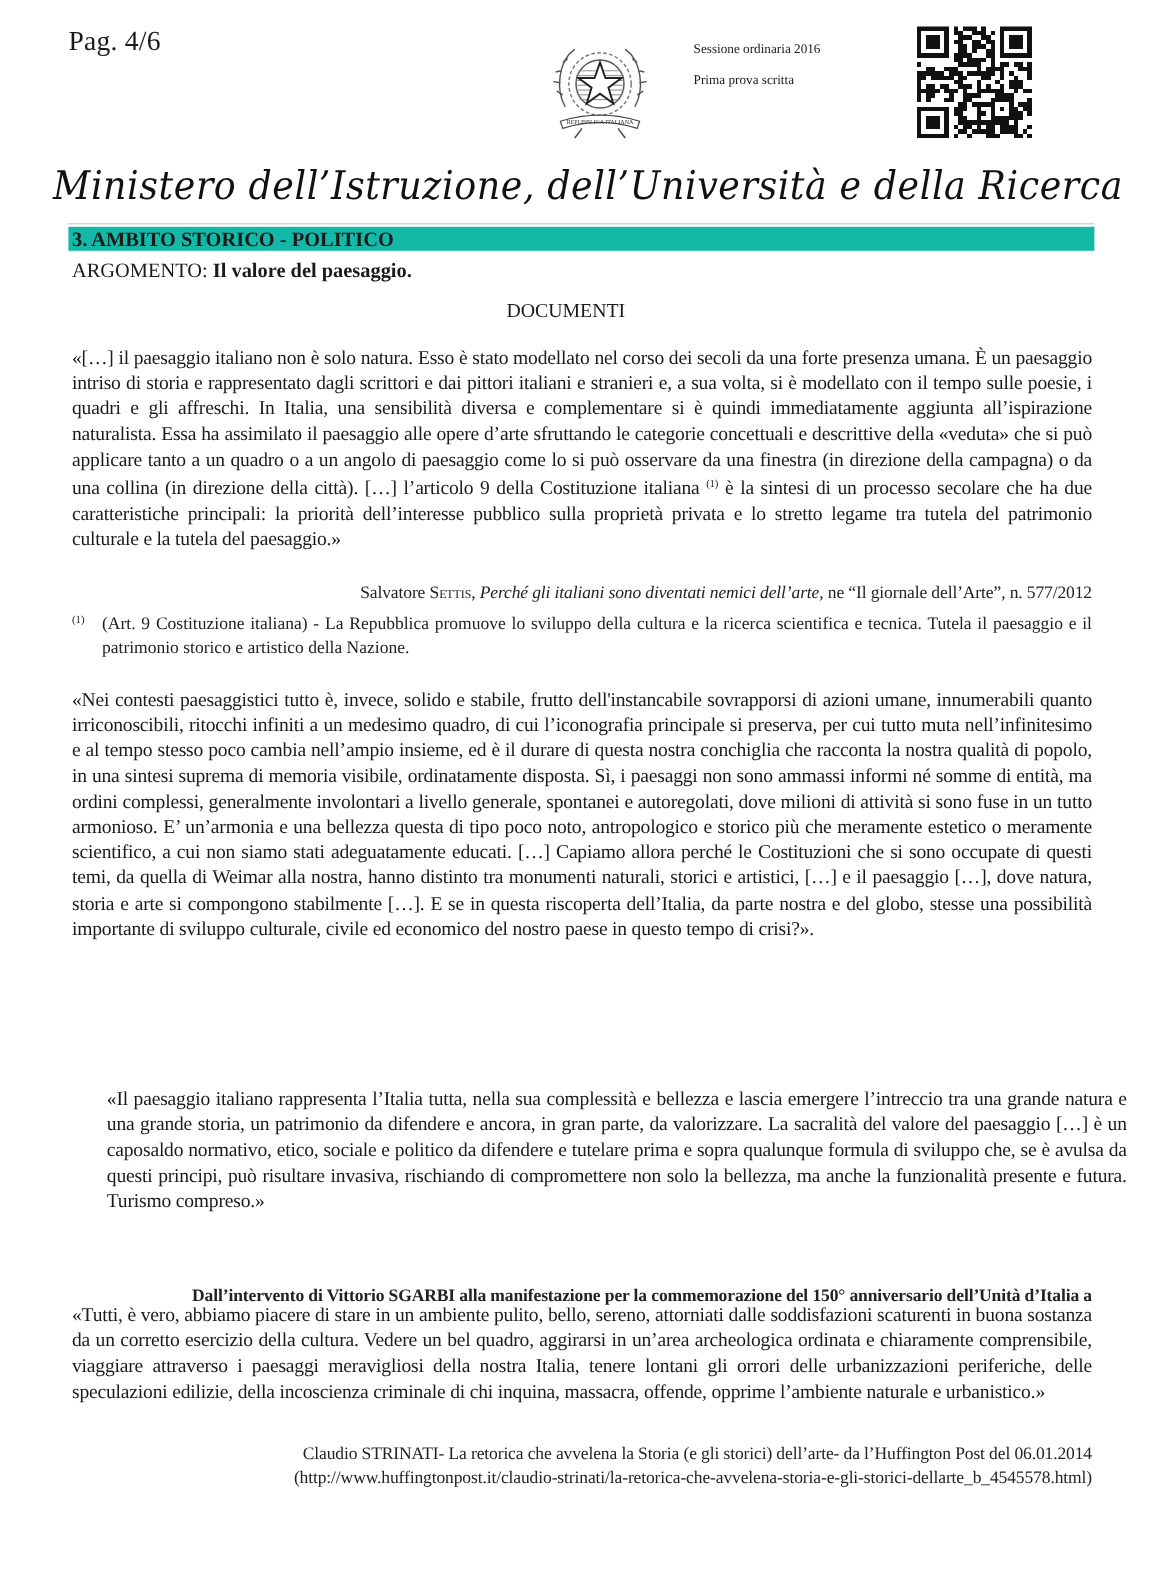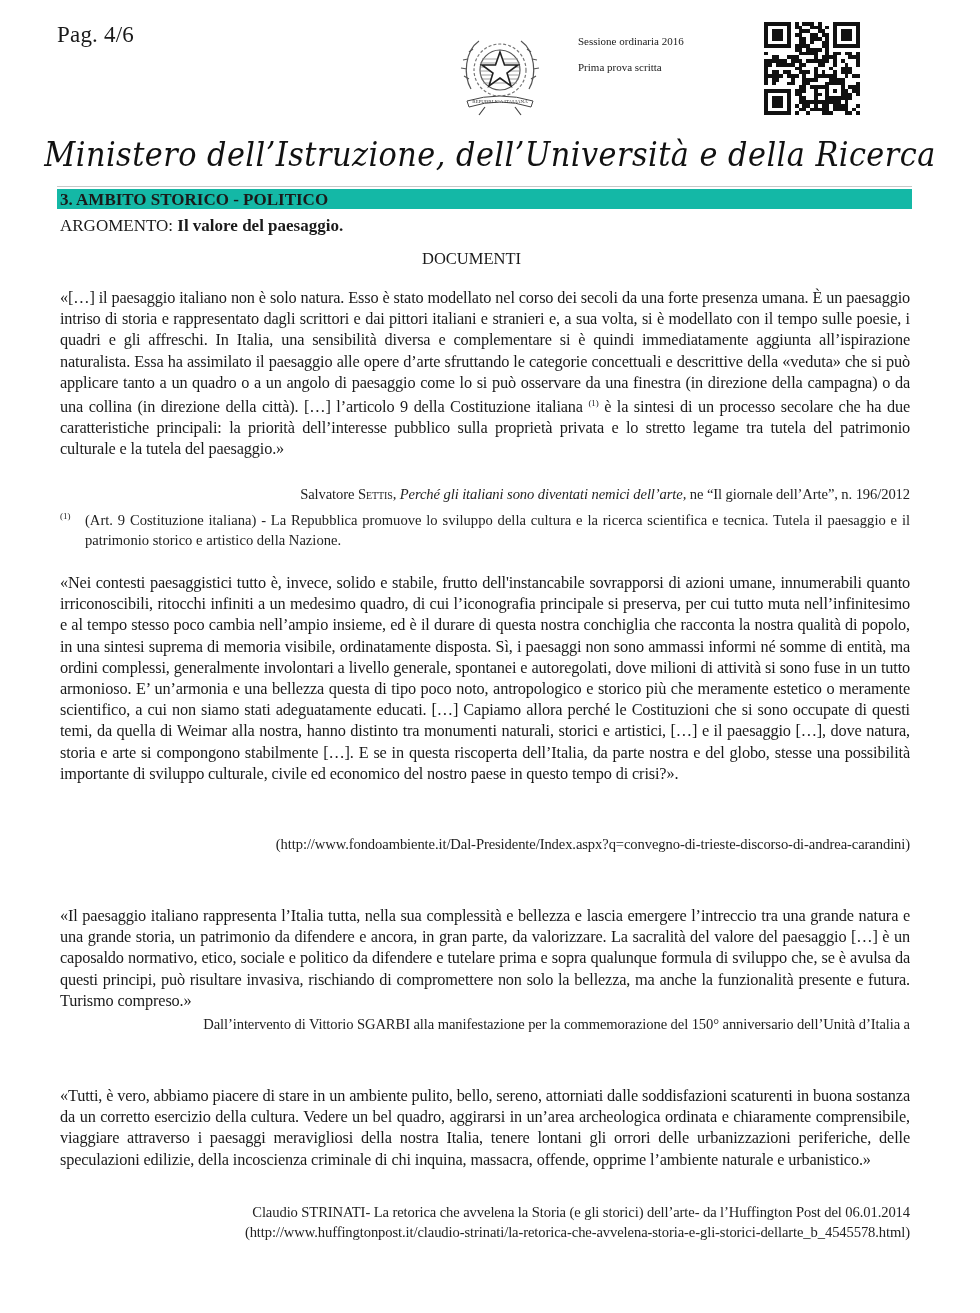--- a/index.html
+++ b/index.html
@@ -34,22 +34,22 @@
   .source i { font-style: italic; text-align: center; }
   .sc { font-variant: small-caps; }
   sup { font-size: 9px; vertical-align: 6px; }
   #doc1 { top: 287px; }
   #src1 { top: 484px; }
   #footnote { left: 60px; width: 850px; top: 510px; font-size: 14.6px; line-height: 20px; color: #222; }
   #footnote .fn-mark { position: absolute; left: 0; top: -4px; font-size: 9px; }
   #footnote .fn-text { margin-left: 25px; display: block; text-align: justify; }
   #doc2 { top: 572px; }
   #src2 { top: 834px; }
-  #doc3 { top: 905px; }
-  #src3 { top: 1014px; }
+  #doc3 { top: 905px; margin-left: 29px; }
+  #src3 { top: 1070px; font-weight: bold; }
   #doc4 { top: 1085px; }
   #src4 { top: 1202px; }
 </style>
 </head>
 <body>
 
 <div class="abs" id="page-num">Pag.  4/6</div>
 
 <div class="abs" id="emblem">
   <svg width="90" height="90" viewBox="0 0 90 90">
@@ -354,30 +354,29 @@
 <div class="abs" id="section-band">3.  AMBITO STORICO - POLITICO</div>
 
 <div class="abs" id="argomento">
   <span>ARGOMENTO: </span><b>Il valore del paesaggio.</b>
 </div>
 
 <div class="abs" id="documenti">DOCUMENTI</div>
 
 <div class="abs para" id="doc1"><span>«[…] il paesaggio italiano non è solo natura. Esso è stato modellato nel corso dei secoli da una forte presenza umana. È un paesaggio intriso di storia e rappresentato dagli scrittori e dai pittori italiani e stranieri e, a sua volta, si è modellato con il tempo sulle poesie, i quadri e gli affreschi. In Italia, una sensibilità diversa e complementare si è quindi immediatamente aggiunta all’ispirazione naturalista. Essa ha assimilato il paesaggio alle opere d’arte sfruttando le categorie concettuali e descrittive della «veduta» che si può applicare tanto a un quadro o a un angolo di paesaggio come lo si può osservare da una finestra (in direzione della campagna) o da una collina (in direzione della città). […] l’articolo 9 della Costituzione italiana </span><sup>(1)</sup><span> è la sintesi di un processo secolare che ha due caratteristiche principali: la priorità dell’interesse pubblico sulla proprietà privata e lo stretto legame tra tutela del patrimonio culturale e la tutela del paesaggio.»</span></div>
 
-<div class="abs source" id="src1"><span>Salvatore </span><span class="sc">Settis</span>, <i>Perché gli italiani sono diventati nemici dell’arte,</i><span> ne “Il giornale dell’Arte”, n. 196/2012</span></div>
+<div class="abs source" id="src1"><span>Salvatore </span><span class="sc">Settis</span>, <i>Perché gli italiani sono diventati nemici dell’arte,</i><span> ne “Il giornale dell’Arte”, n. 577/2012</span></div>
 
 <div class="abs" id="footnote">
   <span class="fn-mark">(1)</span>
   <span class="fn-text">(Art. 9 Costituzione italiana) - La Repubblica promuove lo sviluppo della cultura e la ricerca scientifica e tecnica. Tutela il paesaggio e il patrimonio storico e artistico della Nazione.</span>
 </div>
 
 <div class="abs para" id="doc2">«Nei contesti paesaggistici tutto è, invece, solido e stabile, frutto dell'instancabile sovrapporsi di azioni umane, innumerabili quanto irriconoscibili, ritocchi infiniti a un medesimo quadro, di cui l’iconografia principale si preserva, per cui tutto muta nell’infinitesimo e al tempo stesso poco cambia nell’ampio insieme, ed è il durare di questa nostra conchiglia che racconta la nostra qualità di popolo, in una sintesi suprema di memoria visibile, ordinatamente disposta. Sì, i paesaggi non sono ammassi informi né somme di entità, ma ordini complessi, generalmente involontari a livello generale, spontanei e autoregolati, dove milioni di attività si sono fuse in un tutto armonioso. E’ un’armonia e una bellezza questa di tipo poco noto, antropologico e storico più che meramente estetico o meramente scientifico, a cui non siamo stati adeguatamente educati. […] Capiamo allora perché le Costituzioni che si sono occupate di questi temi, da quella di Weimar alla nostra, hanno distinto tra monumenti naturali, storici e artistici, […] e il paesaggio […], dove natura, storia e arte si compongono stabilmente […]. E se in questa riscoperta dell’Italia, da parte nostra e del globo, stesse una possibilità importante di sviluppo culturale, civile ed economico del nostro paese in questo tempo di crisi?».</div>
 <div class="abs source" id="src2">
-  <div>(http://www.fondoambiente.it/Dal-Presidente/Index.aspx?q=convegno-di-trieste-discorso-di-andrea-carandini)</div>
 </div>
 
 <div class="abs para" id="doc3">«Il paesaggio italiano rappresenta l’Italia tutta, nella sua complessità e bellezza e lascia emergere l’intreccio tra una grande natura e una grande storia, un patrimonio da difendere e ancora, in gran parte, da valorizzare. La sacralità del valore del paesaggio […] è un caposaldo normativo, etico, sociale e politico da difendere e tutelare prima e sopra qualunque formula di sviluppo che, se è avulsa da questi principi, può risultare invasiva, rischiando di compromettere non solo la bellezza, ma anche la funzionalità presente e futura. Turismo compreso.»</div>
 <div class="abs source" id="src3">
   <div>Dall’intervento di Vittorio SGARBI alla manifestazione per la commemorazione del 150° anniversario dell’Unità d’Italia a</div>
 </div>
 
 <div class="abs para" id="doc4">«Tutti, è vero, abbiamo piacere di stare in un ambiente pulito, bello, sereno, attorniati dalle soddisfazioni scaturenti in buona sostanza da un corretto esercizio della cultura. Vedere un bel quadro, aggirarsi in un’area archeologica ordinata e chiaramente comprensibile, viaggiare attraverso i paesaggi meravigliosi della nostra Italia, tenere lontani gli orrori delle urbanizzazioni periferiche, delle speculazioni edilizie, della incoscienza criminale di chi inquina, massacra, offende, opprime l’ambiente naturale e urbanistico.»</div>
 <div class="abs source" id="src4">
   <div>Claudio STRINATI- La retorica che avvelena la Storia (e gli storici) dell’arte- da l’Huffington Post del 06.01.2014</div>

